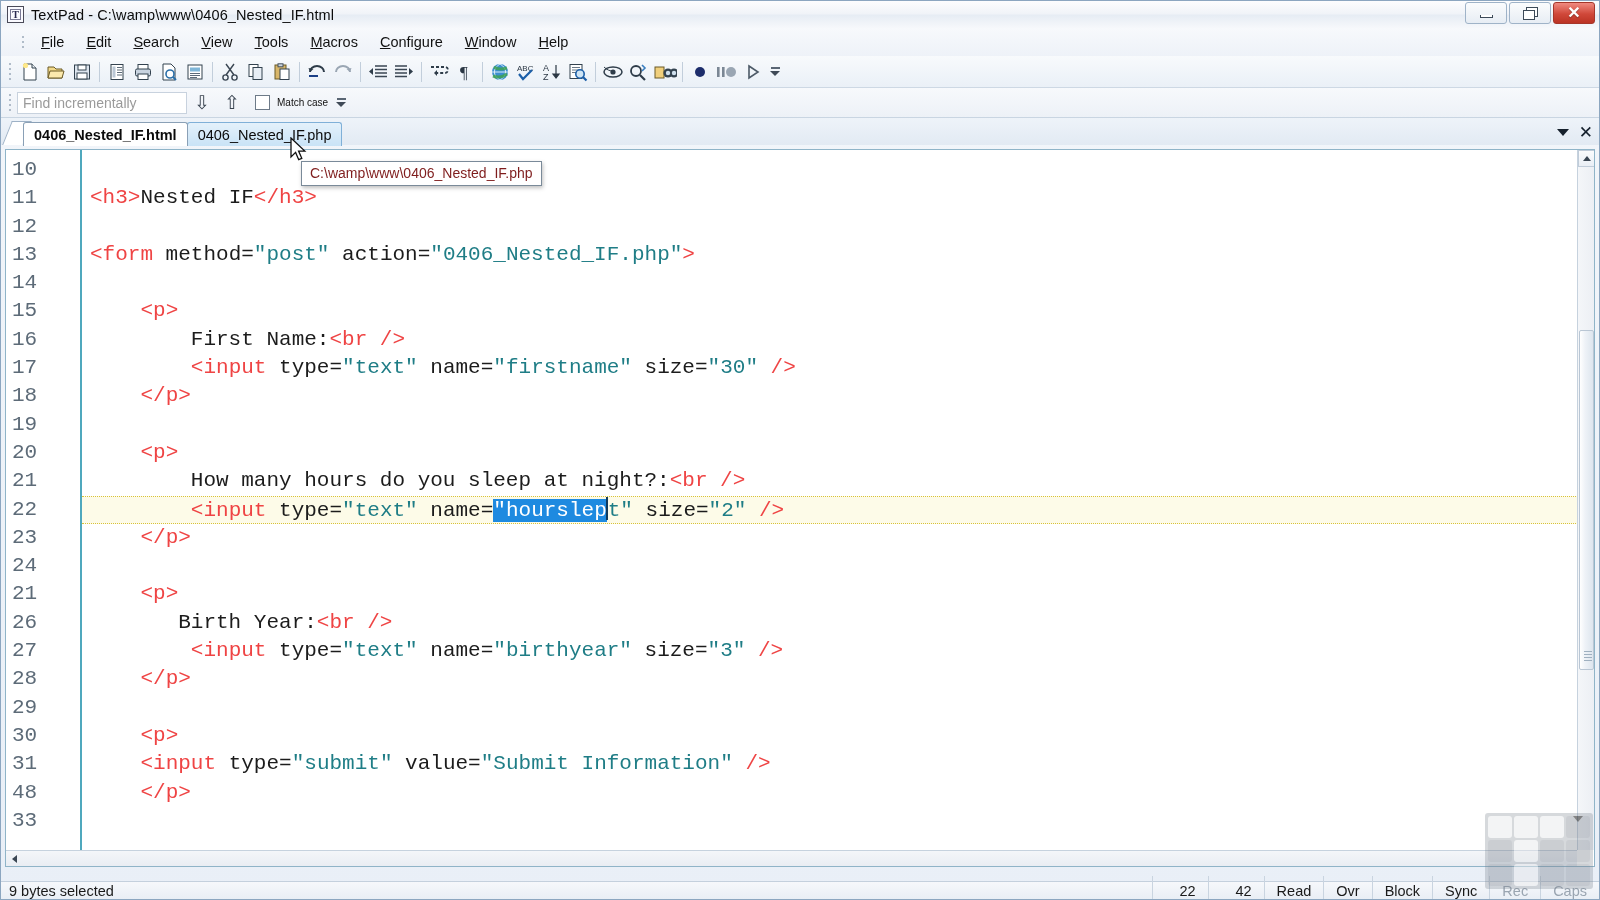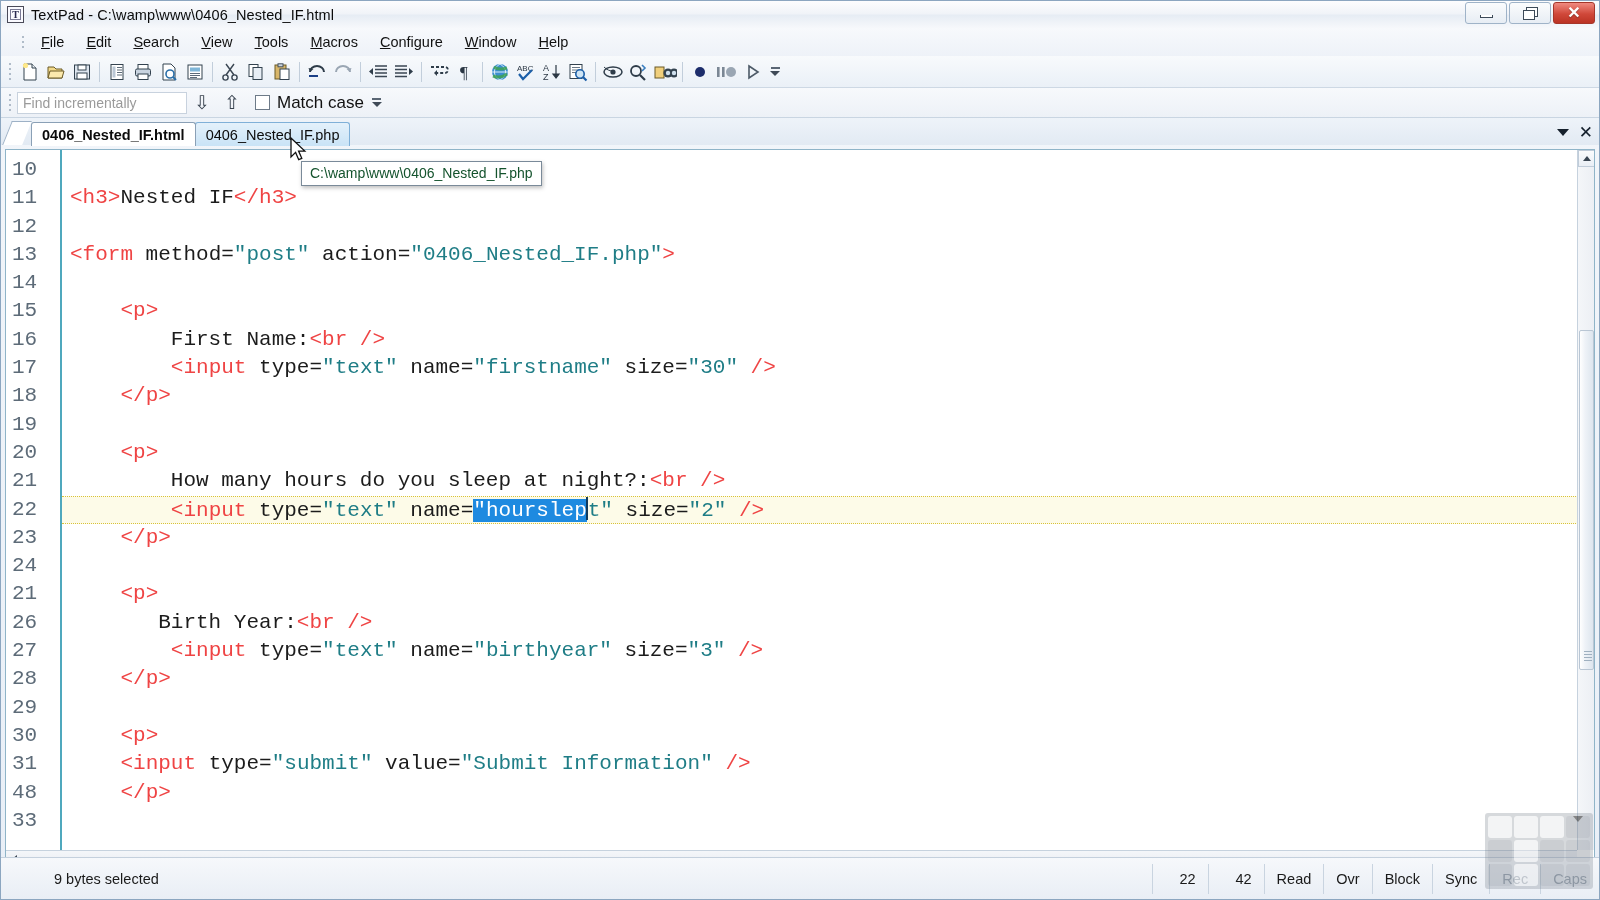--- a/index.html
+++ b/index.html
@@ -104,21 +104,21 @@
   .find-input {
     width: 170px; height: 22px; background:#fff; border: 1px solid #c8d2de;
     font-size: 14px; color: #9a9a9a; display:flex; align-items:center; padding-left:5px;
     font-family:"Liberation Sans",sans-serif;
   }
   .find-arrow { width: 30px; text-align:center; font-size:19px; color:#3a4450; line-height:1;}
   .find-check {
     width: 15px; height: 15px; border: 1px solid #6d7a88; background: #fff;
     margin-left: 8px; margin-right: 7px;
   }
-  .find-label { font-size: 17px; color:#111; }
+  .find-label { font-size: 10px; color:#111; }
   .find-chevron { margin-left: 8px; display:flex; flex-direction:column; align-items:center; gap:2px;}
   .find-chevron .bar { width:9px; height:2px; background:#5a6674; }
   .find-chevron .tri { width:0;height:0;border-left:5px solid transparent;border-right:5px solid transparent;border-top:5px solid #3f4a57;}
 
   
   .tabbar {
     height: 27px; position: relative;
     background: linear-gradient(180deg,#eef3f9 0%,#e2eaf3 100%);
     display: flex; align-items: flex-end; padding-left: 22px;
   }
@@ -126,21 +126,20 @@
     height: 24px; display:flex; align-items:center;
     padding: 0 10px; font-size: 14.5px; color:#0b0b0b;
     border: 1px solid #9db1c6; border-bottom: none;
     border-radius: 3px 3px 0 0; position: relative; top: 1px;
     background: linear-gradient(180deg,#fdfefe 0%,#f2f6fa 100%);
     white-space: nowrap;
   }
   .tab.active {
     font-weight: bold; background:#ffffff; z-index:3;
     border-color:#8aa0b6;
-    margin-left:8px;
   }
   .tab.hover {
     background: linear-gradient(180deg,#e4f1fb 0%,#c9e3f6 100%);
     border-color:#7fb0d8; z-index:2; margin-left:-1px;
   }
   .tab-skew {
     position:absolute; left:6px; bottom:0; width:20px; height:24px;
     border-left:1px solid #9db1c6; border-top:1px solid #9db1c6;
     transform: skewX(-22deg); background:#fff;
   }
@@ -148,21 +147,21 @@
   .tb-down-tri { width:0;height:0;border-left:6px solid transparent;border-right:6px solid transparent;border-top:7px solid #15202c;}
   .tb-x { font-size:17px; color:#15202c; line-height:1; font-family:"Liberation Sans",sans-serif; }
 
   
   .editor-wrap {
     position: absolute; left: 4px; right: 4px; top: 148px; bottom: 32px;
     border: 1px solid #8fb4c8; background: #fff; overflow: hidden;
   }
   .editor-inner { position:absolute; inset:0; display:flex; }
   .gutter {
-    width: 56px; flex: none; background:#fff;
+    width: 76px; flex: none; background:#fff;
     border-right: 2px solid #4fa8bd;
     padding-top: 6px;
   }
   .code-area {
     flex: 1; position: relative; padding-top: 6px; overflow: hidden;
   }
   .ln {
     height: 28.3px; line-height: 28.3px;
     font-family: "Liberation Mono", monospace; font-size: 21px;
     color: #5d6b78; text-align: left; padding-left: 6px;
@@ -211,35 +210,35 @@
     background: linear-gradient(180deg,#f4f6f9,#e9edf3);
     border-top:1px solid #c6d2de; display:flex; align-items:center;
   }
   .hs-btn { width:16px;height:15px; display:flex;align-items:center;justify-content:center;}
   .hs-left-tri { width:0;height:0;border-top:4px solid transparent;border-bottom:4px solid transparent;border-right:5px solid #3a4653;}
 
   
   .tooltip {
     position: absolute; left: 300px; top: 160px; z-index: 50;
     background: #ffffff; border: 1px solid #7a8a99;
-    font-size: 14px; color: #14532d; padding: 3px 8px 4px 8px;
+    font-size: 14px; color: #7f1d1d; padding: 3px 8px 4px 8px;
     box-shadow: 1px 2px 4px rgba(0,0,0,.25);
     white-space: nowrap;
   }
 
   
   .mouse-cursor { position:absolute; left:288px; top:136px; z-index:60; pointer-events:none;}
 
   
   .statusbar {
-    position: absolute; left:0; right:0; bottom:0; height: 42px;
+    position: absolute; left:0; right:0; bottom:0; height: 18px;
     background: linear-gradient(180deg,#f6f8fb 0%,#e9eef5 100%);
     border-top: 1px solid #c4d0dd;
     display:flex; align-items:center;
-    font-size: 14.5px; color: #1a1a1a; padding-left: 45px;
+    font-size: 14.5px; color: #1a1a1a;
   }
   .sb-left { padding-left: 8px; flex: 1; }
   .sb-cell {
     height: 30px; display:flex; align-items:center; justify-content:center;
     border-left: 1px solid #c9d4e0; padding: 0 12px; white-space:nowrap;
   }
   .sb-cell.num { min-width: 56px; justify-content:flex-end; }
   .sb-cell.dim { color: #9aa5b1; }
 
   

